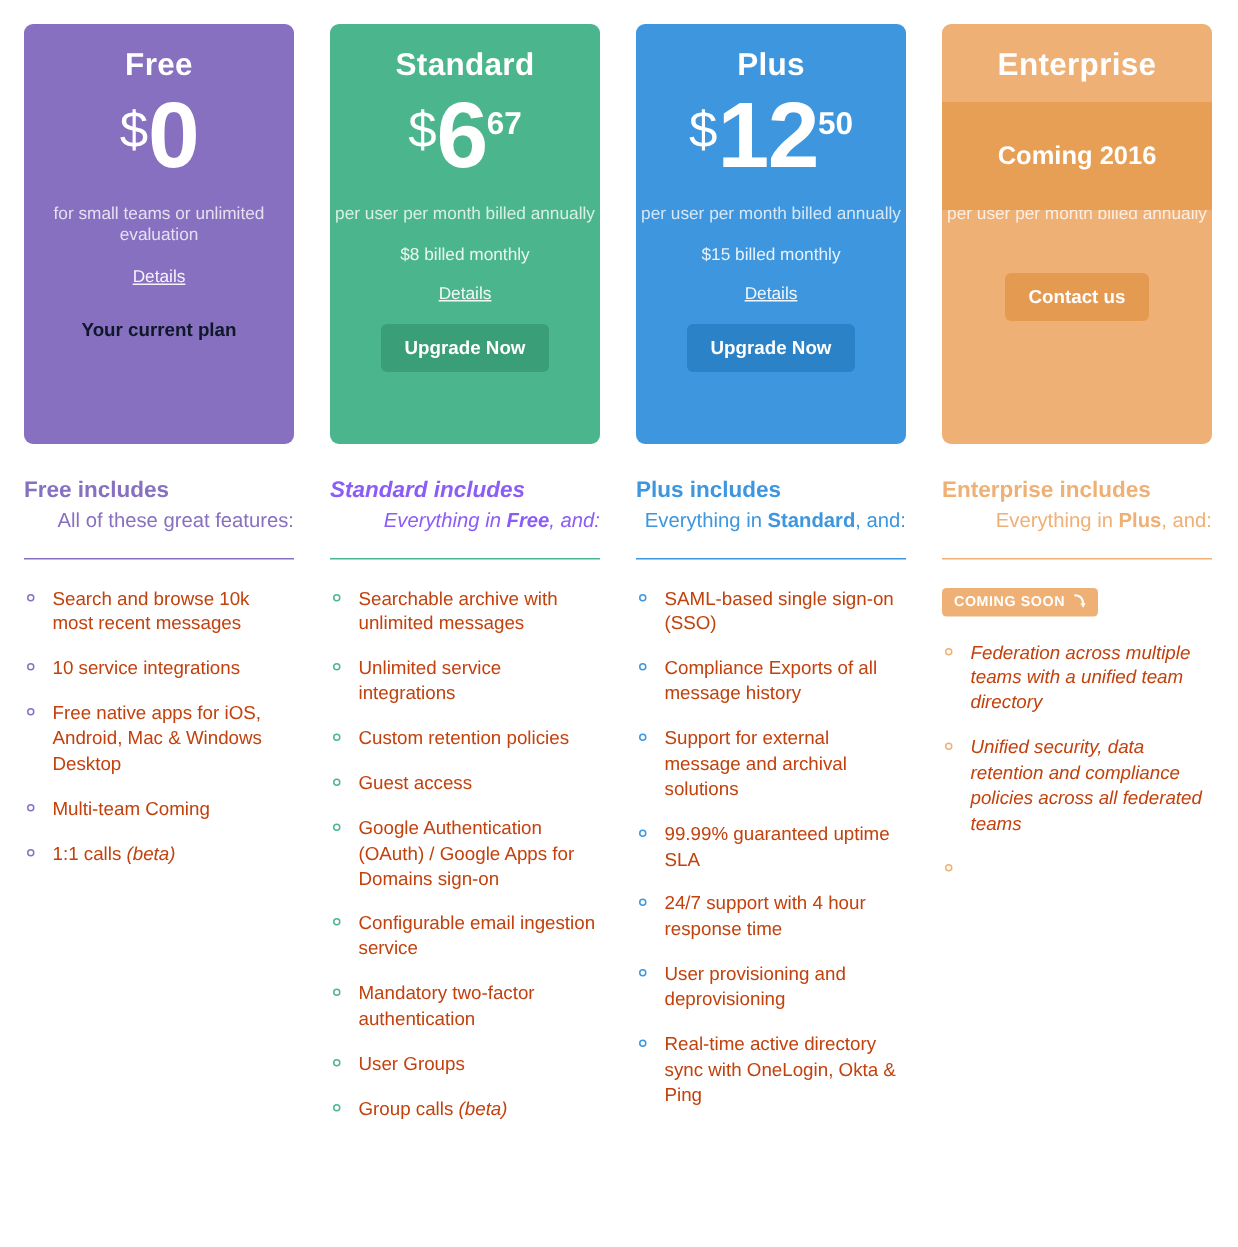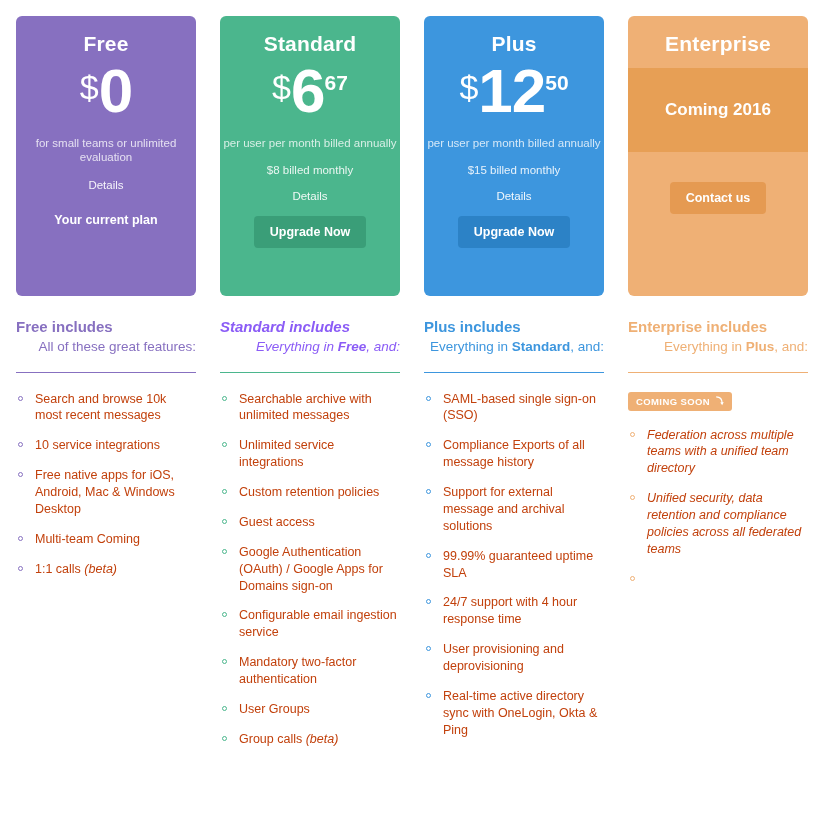--- a/index.html
+++ b/index.html
@@ -90,27 +90,28 @@
     margin-top: 4px;
   }
   .sub2 {
     font-size: 11.5px;
     color: rgba(255,255,255,0.88);
     margin-top: 14px;
   }
   .details-link {
     font-size: 11.5px;
     color: rgba(255,255,255,0.92);
+    text-decoration: underline;
     margin-top: 14px;
     cursor: pointer;
   }
   .current-plan {
     font-size: 12.5px;
     font-weight: bold;
-    color: #ffffff;
+    color: #0f172a;
     margin-top: 22px;
   }
   .cta {
     margin-top: 14px;
     border: none;
     border-radius: 4px;
     padding: 9px 16px;
     font-size: 12.5px;
     font-weight: bold;
     color: #ffffff;
@@ -128,21 +129,21 @@
   .cta.plus      { background: #2c82c6; }
   .cta.enterprise{ background: #e59a52; }
 
   
   .card.enterprise .price { color: rgba(255,255,255,0.22); }
   .coming-band {
     position: absolute;
     left: 0;
     right: 0;
     top: 52px;
-    height: 84px;
+    height: 72px;
     background: #e79f55;
     z-index: 3;
     display: flex;
     align-items: center;
     justify-content: center;
   }
   .coming-band .coming-text {
     font-size: 17px;
     font-weight: bold;
     color: #ffffff;

